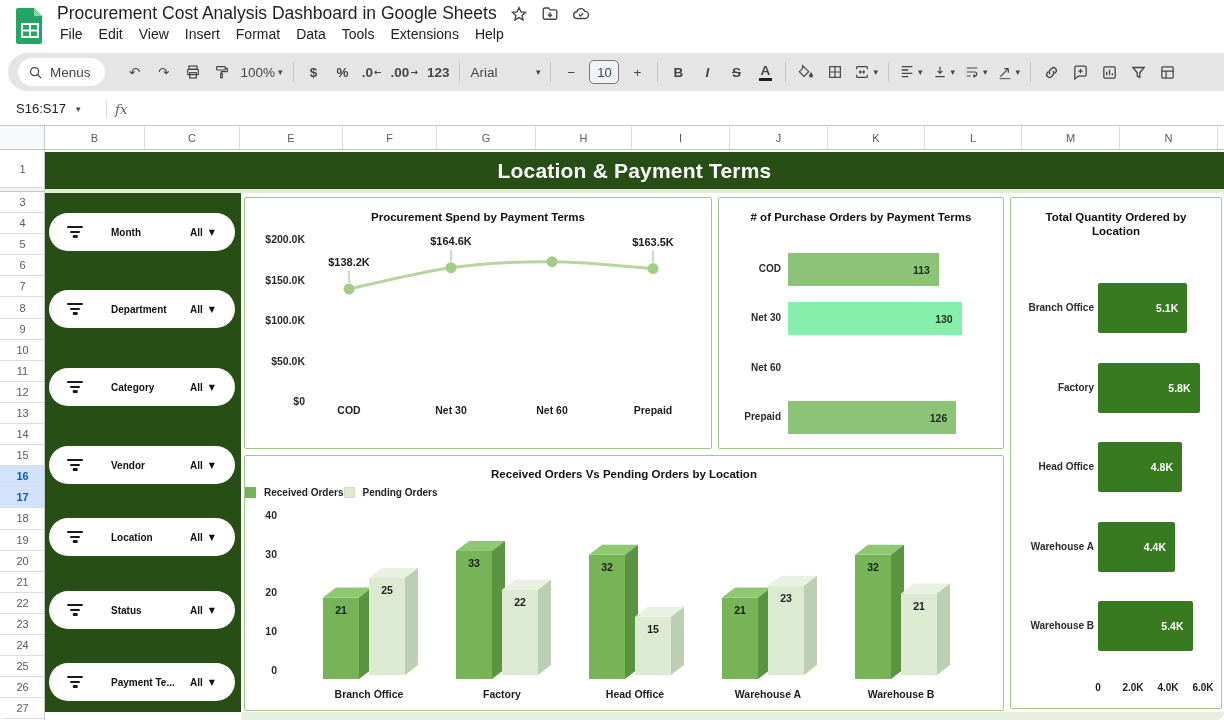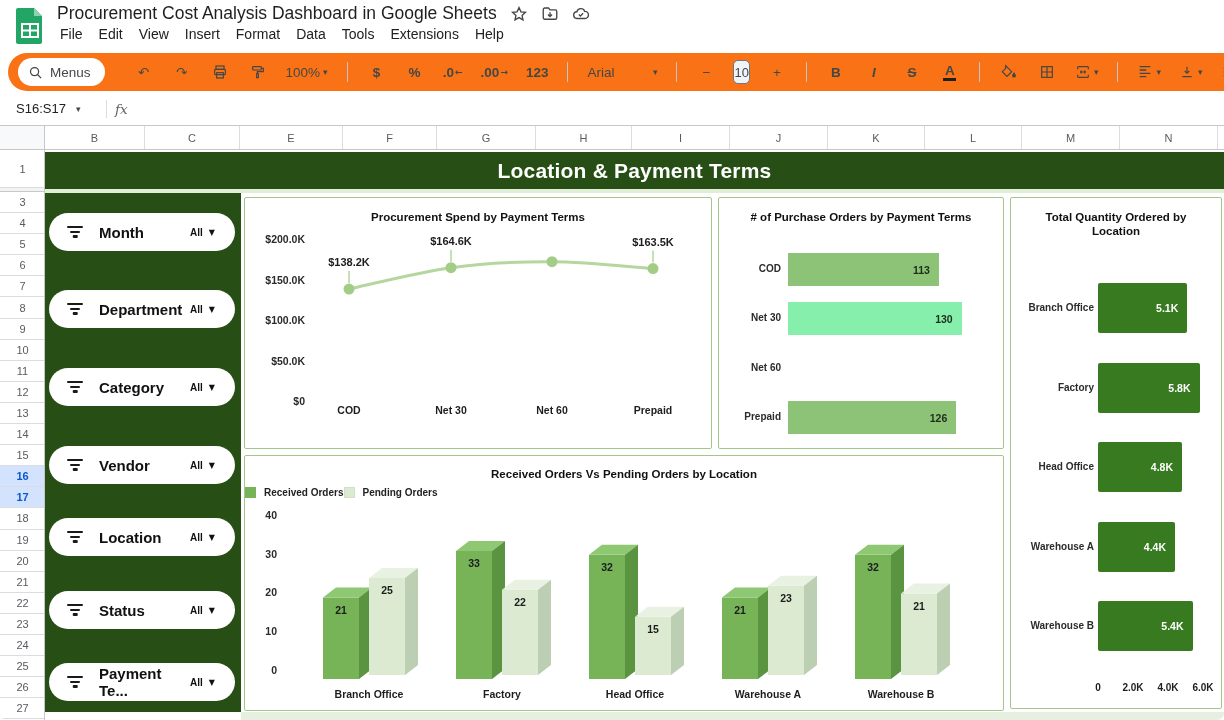--- a/index.html
+++ b/index.html
@@ -9,22 +9,22 @@
     background:#fff; font-family:"Liberation Sans", sans-serif; color:#1f1f1f;border-radius:7px;
   }
   
   .logo { position:absolute; left:14px; top:6px; width:32px; height:40px; }
   .doc-title { position:absolute; left:57px; top:3px; font-size:17.5px; color:#1f1f1f; white-space:nowrap; }
   .title-icon { position:absolute; top:5px; width:18px; height:18px; color:#444746; }
   .menubar { position:absolute; left:52px; top:24px; height:20px; display:flex; }
   .menu-item { font-size:14px; color:#202124; padding:0 8px; line-height:20px; cursor:default; }
   .toolbar {
     position:absolute; left:8px; top:53px; width:1216px; height:38px;
-    background:#f97316; border-radius:24px 0 0 24px; display:flex; align-items:center;
-    padding-left:10px; gap:12px; color:#444746; overflow:hidden; white-space:nowrap;
+    background:#e5e5e5; border-radius:24px 0 0 24px; display:flex; align-items:center;
+    padding-left:10px; gap:3px; color:#444746; overflow:hidden; white-space:nowrap;
   }
   .tb-btn { min-width:26px; height:28px; display:flex; align-items:center; justify-content:center;
     font-size:13.5px; color:#444746; border-radius:4px; padding:0 3px; flex:none; }
   .tb-txt { font-weight:700; }
   .tb-sep { width:1px; height:20px; background:#c4c7c5; margin:0 4px; flex:none; }
   .menus-pill { height:28px; background:#fff; border-radius:14px; display:flex; align-items:center;
     gap:7px; padding:0 14px 0 10px; margin-right:14px; font-size:13.5px; color:#444746; flex:none; }
   .caret { font-size:9px; margin-left:3px; color:#444746; font-family:"DejaVu Sans",sans-serif; }
   .glyph { font-family:"DejaVu Sans", sans-serif; }
   .size-box { width:30px; height:24px; border:1px solid #747775; border-radius:5px; background:#f0f4f9;
@@ -54,21 +54,21 @@
   .rowhead.hiddenrow { background:#f1f3f4; border-bottom:1px solid #c7c7c7; }
   
   .content { position:absolute; left:45px; top:150px; right:0; bottom:0; background:#fff; overflow:hidden; }
   .banner { position:absolute; left:0; top:2px; width:1179px; height:37px; background:#274f15;
     display:flex; align-items:center; justify-content:center; }
   .banner-title { color:#fff; font-weight:700; font-size:21px; letter-spacing:.2px; }
   .under-banner { position:absolute; left:0; top:39px; width:1179px; height:4px; background:#e3eed9; }
   .sidebar { position:absolute; left:0; top:43px; width:196px; height:519px; background:#274f15; }
   .pill { position:absolute; left:4px; width:186px; height:38px; background:#fff; border-radius:19px;
     display:flex; align-items:center; padding:0 20px 0 18px; }
-  .pill-label { font-size:15px; font-weight:700; color:#111; margin-left:16px; }
+  .pill-label { font-size:10px; font-weight:700; color:#111; margin-left:28px; }
   .pill-all { margin-left:auto; font-size:10px; font-weight:700; color:#111; display:flex; align-items:center; gap:3px; }
   .pill-all .caret { font-size:8px; color:#111; }
   .flt-icon { width:16px; height:12px; position:relative; flex:none; }
   .flt-icon span { position:absolute; left:50%; transform:translateX(-50%); height:2.4px; background:#1a1a1a; border-radius:1px; }
   .flt-icon .l1 { top:0; width:16px; } .flt-icon .l2 { top:4.6px; width:10px; } .flt-icon .l3 { top:9.2px; width:4.5px; }
   .panel { position:absolute; background:#fff; border:1px solid #a3c78b; border-radius:2px; }
   .chart-title { position:absolute; width:100%; text-align:center; font-weight:700; font-size:11.5px; color:#111; }
   .axis-lab { position:absolute; font-weight:700; font-size:10.5px; color:#2b2b2b; white-space:nowrap; }
   .pt-label { position:absolute; font-weight:700; font-size:11px; color:#1d1d1d; transform:translateX(-50%); white-space:nowrap; }
   .hbar { position:absolute; }

